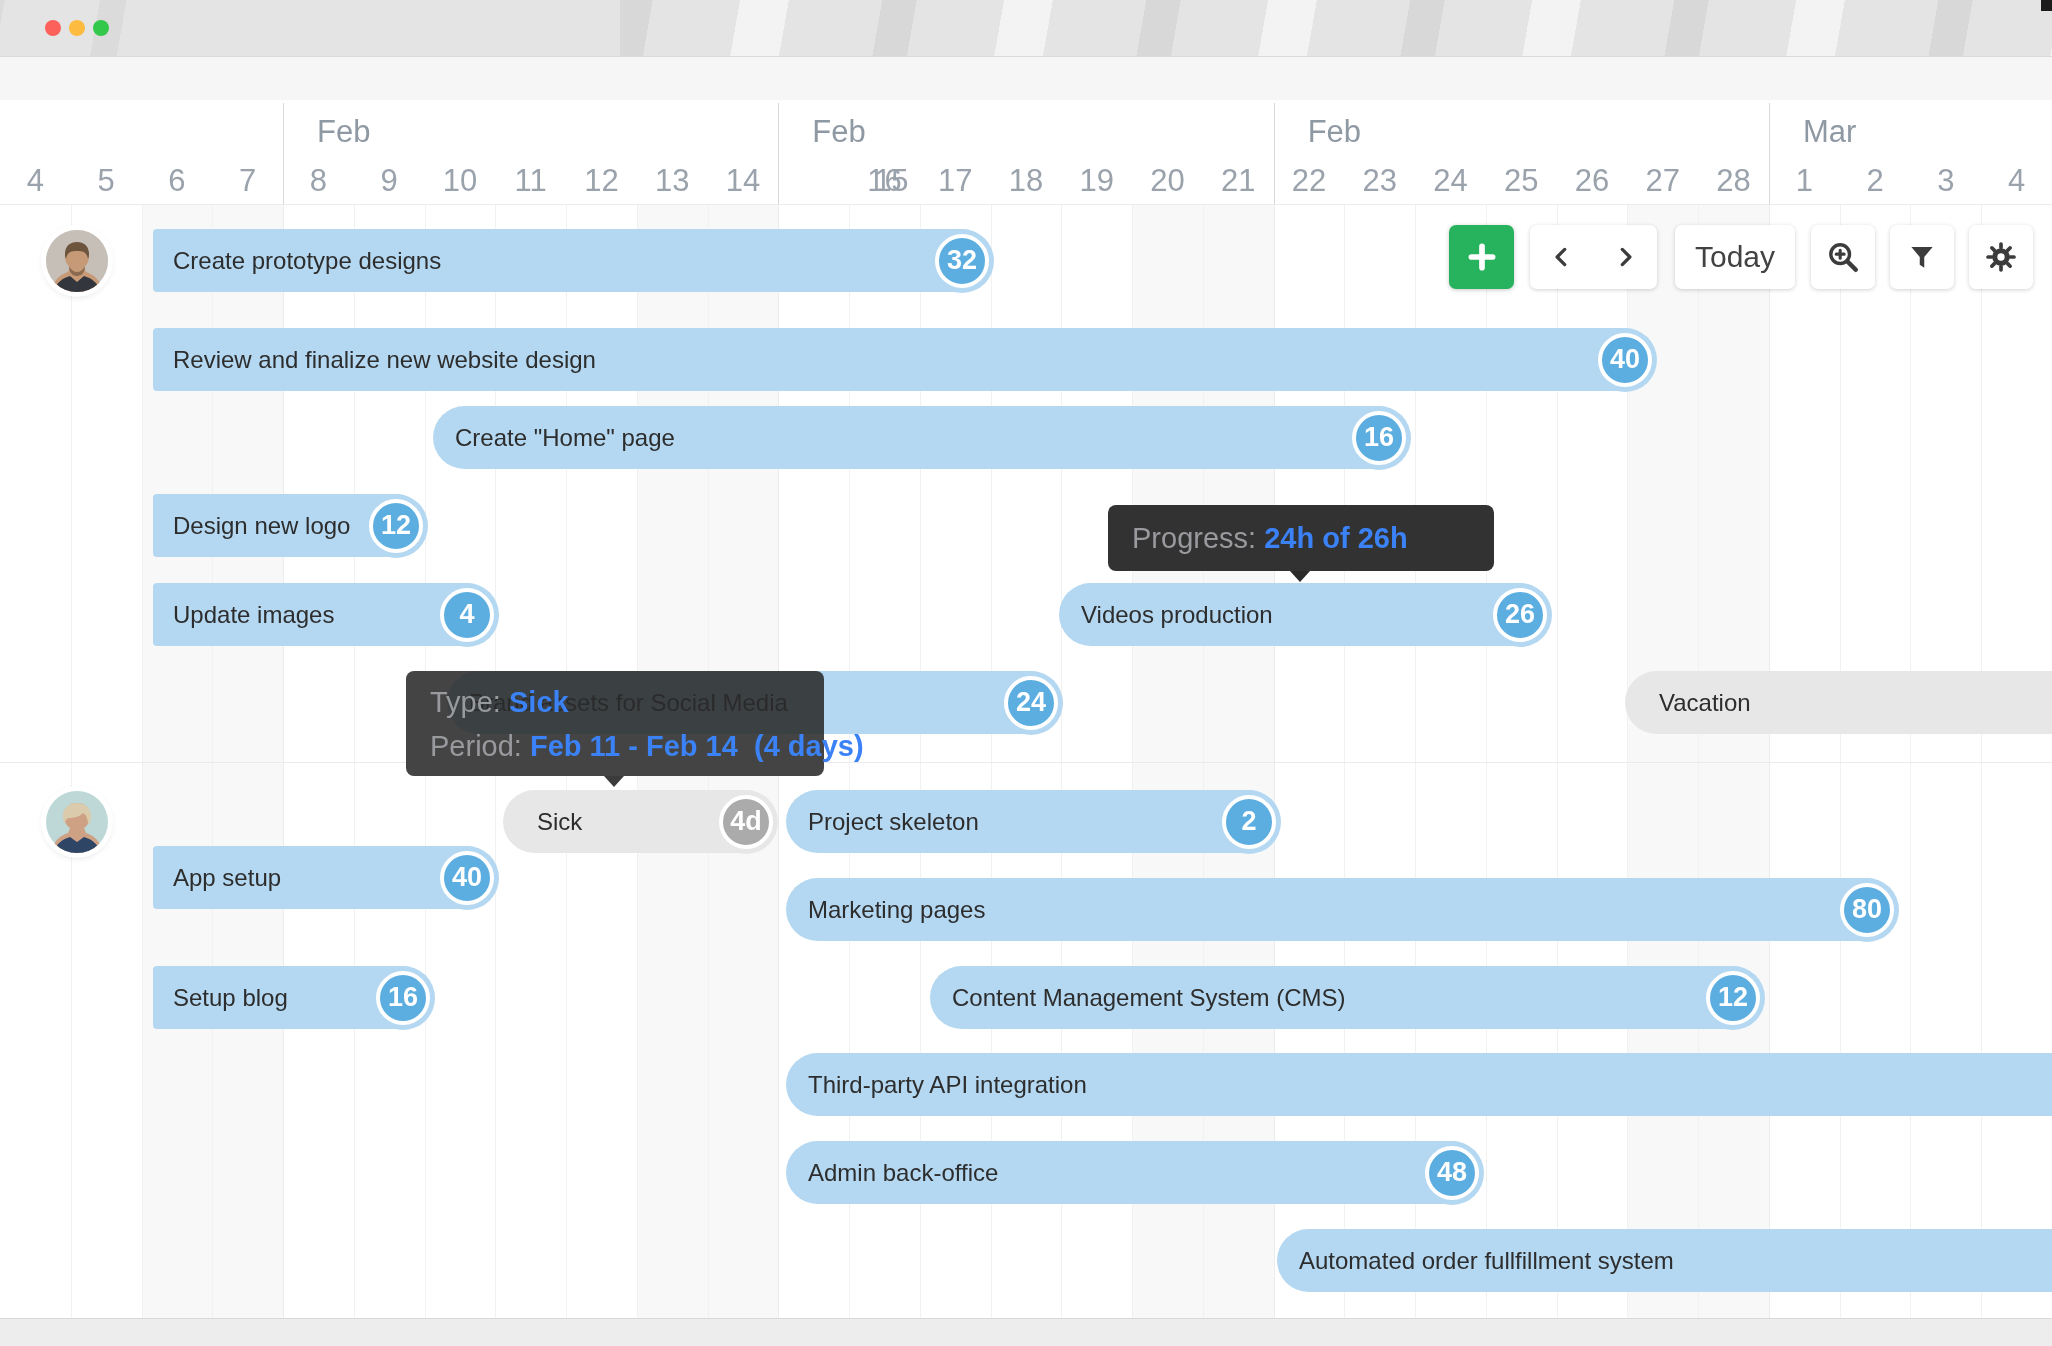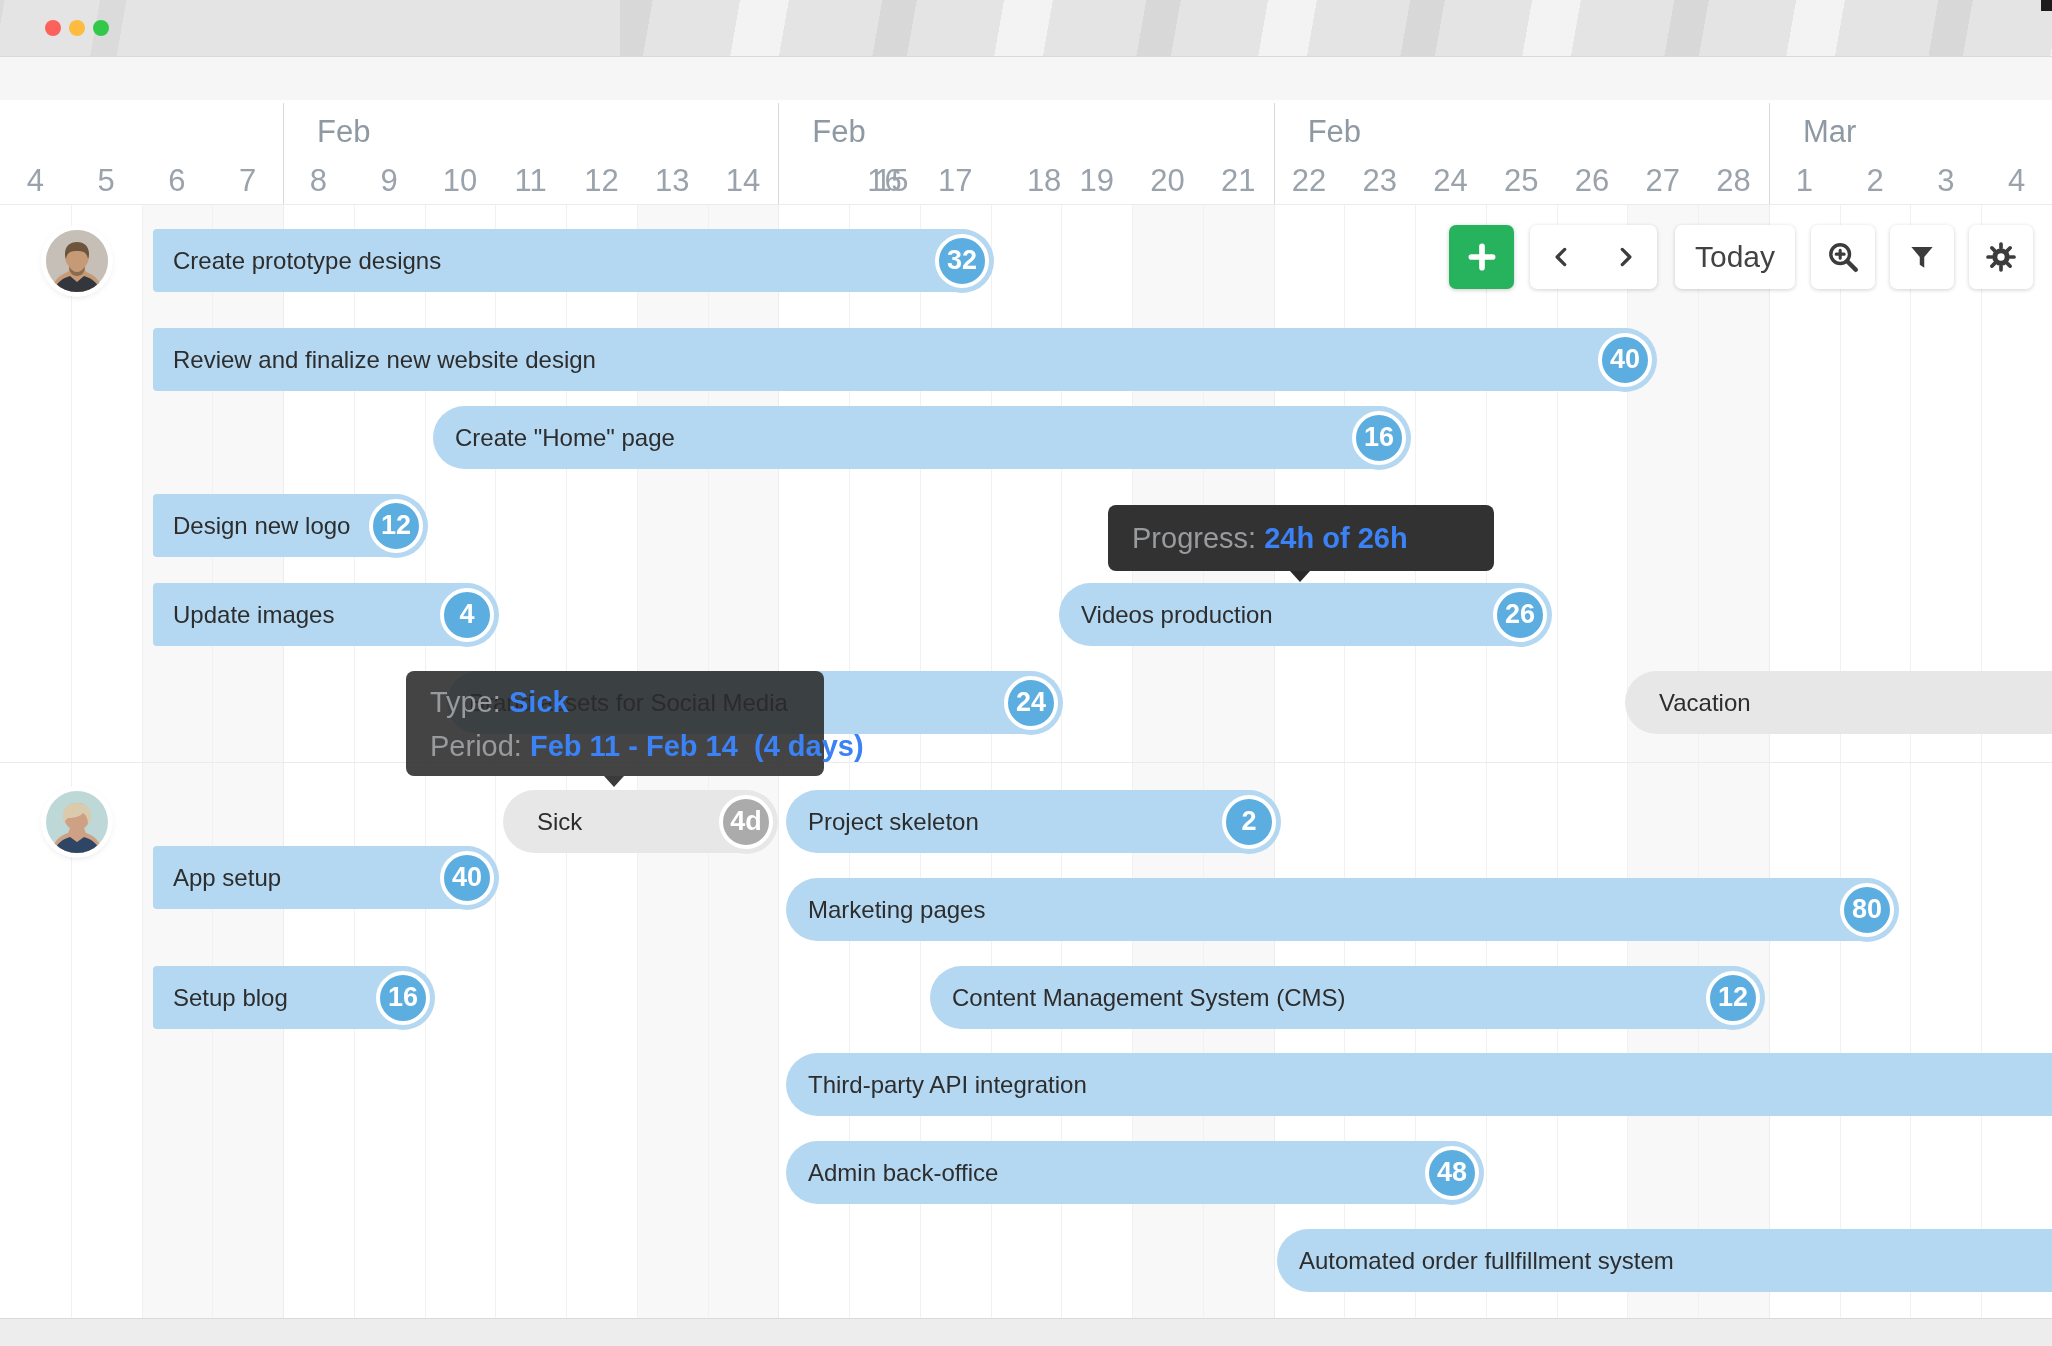--- a/index.html
+++ b/index.html
@@ -120,21 +120,21 @@
       <div class="weekline" style="left: 778px;">
         <div class="hd"></div>
       </div>
       <div class="month-label" style="left: 812.345px;">Feb</div>
       <div class="date-label" style="left: 808px; width: 70.7586px; padding-left: 48px;">15</div>
       <div class="dayline" style="left: 849px;"></div>
       <div class="date-label" style="left: 849.103px; width: 70.7586px;">16</div>
       <div class="dayline" style="left: 920px;"></div>
       <div class="date-label" style="left: 919.862px; width: 70.7586px;">17</div>
       <div class="dayline" style="left: 991px;"></div>
-      <div class="date-label" style="left: 990.62px; width: 70.7586px; text-align: right;">18</div>
+      <div class="date-label" style="left: 990.62px; width: 70.7586px;">18</div>
       <div class="dayline" style="left: 1061px;"></div>
       <div class="date-label" style="left: 1061.38px; width: 70.7586px;">19</div>
       <div class="weekend" style="left: 1132.14px; width: 70.7586px;"></div>
       <div class="dayline" style="left: 1132px;"></div>
       <div class="date-label" style="left: 1132.14px; width: 70.7586px;">20</div>
       <div class="weekend" style="left: 1202.9px; width: 70.7586px;"></div>
       <div class="dayline" style="left: 1203px;"></div>
       <div class="date-label" style="left: 1202.9px; width: 70.7586px;">21</div>
       <div class="weekline" style="left: 1274px;">
         <div class="hd"></div>

